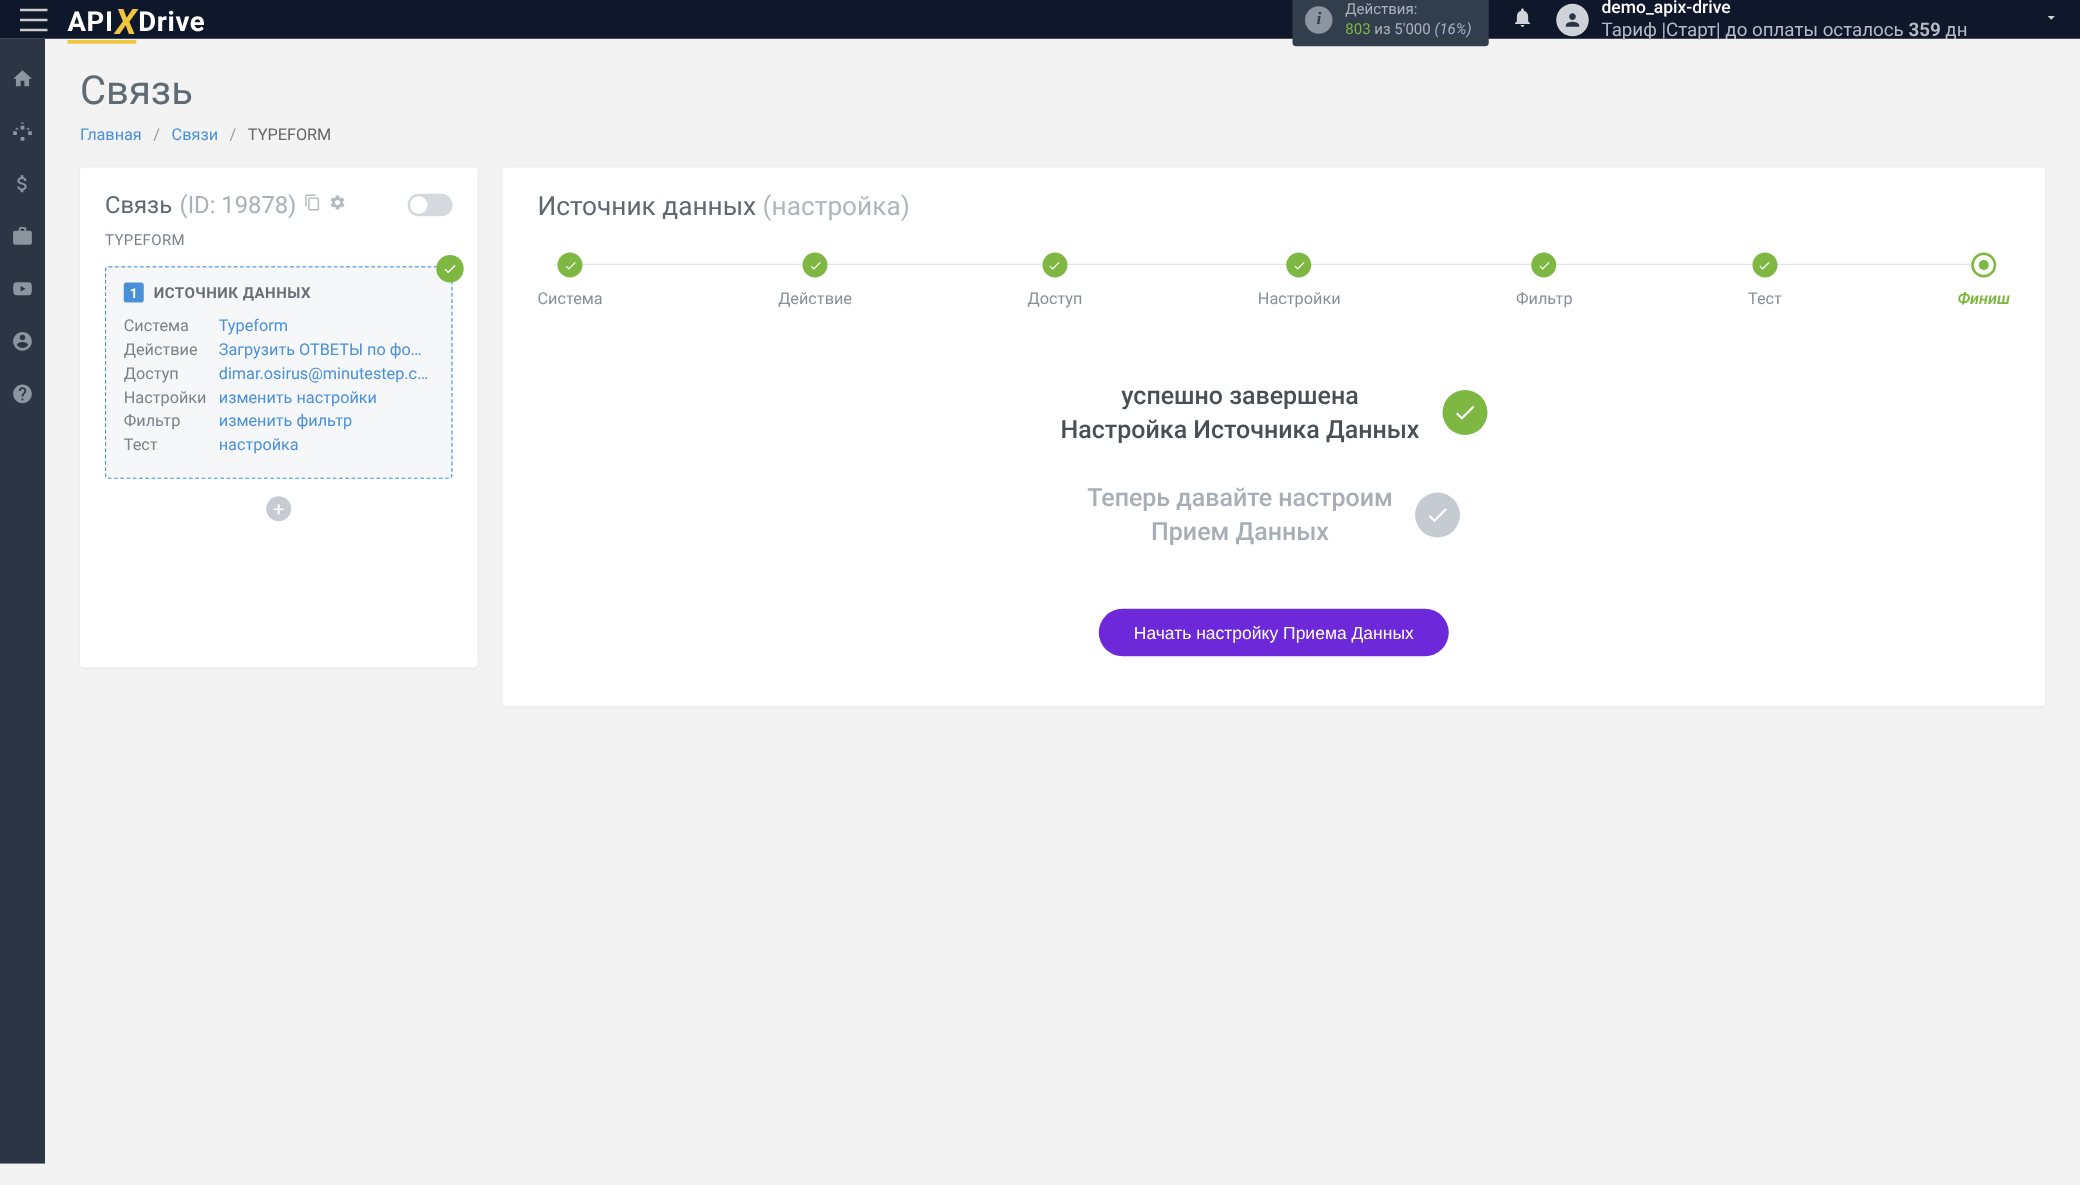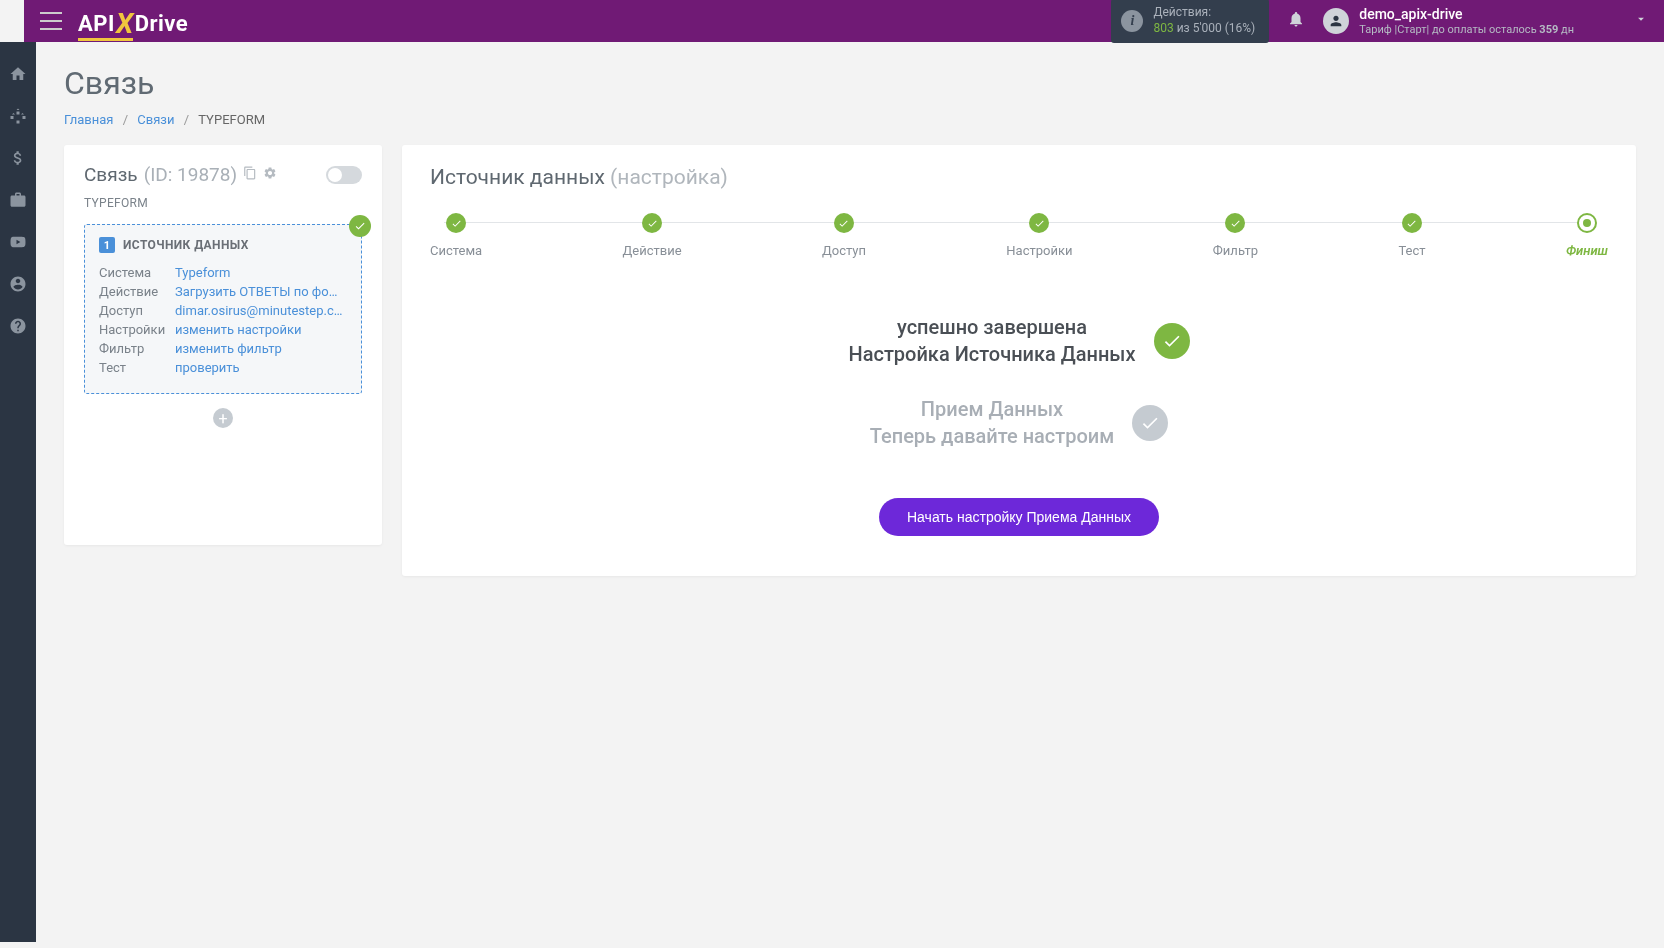--- a/index.html
+++ b/index.html
@@ -1,41 +1,41 @@
 <!DOCTYPE html>
 <html><head>
 <meta charset="utf-8">
 <style>
 * { margin: 0; padding: 0; box-sizing: border-box; }
 body { font-family: -apple-system, BlinkMacSystemFont, "Segoe UI", Roboto, Arial, sans-serif; background: #f3f3f3; color: #333; }
-.topbar { background: #701a75; height: 42px; display: flex; align-items: center; padding: 0 16px; color: #fff; margin-left: 24px; }
+.topbar { background: #0f172a; height: 31px; display: flex; align-items: center; padding: 0 16px; color: #fff; }
 .hamburger { width: 22px; height: 18px; cursor: pointer; display: flex; flex-direction: column; justify-content: space-between; margin-right: 16px; }
 .hamburger span { height: 2px; background: #ccc; }
 .logo { display: flex; align-items: baseline; font-weight: 700; font-size: 22px; letter-spacing: 0.5px; }
 .logo .api { color: #fff; }
 .logo .x { color: #f0c63e; font-size: 28px; font-weight: 700; font-style: italic; margin: 0 1px; position: relative; top: 2px; }
 .logo .drive { color: #fff; font-weight: 700; }
 .logo-wrap { position: relative; }
 .logo-wrap::after { content: ''; position: absolute; left: 0; bottom: -3px; width: 55px; height: 3px; background: #f0c63e; }
 .topbar-spacer { flex: 1; }
 .actions-box { background: #333e4d; border-radius: 3px; padding: 6px 14px 6px 10px; display: flex; align-items: center; margin-right: 18px; }
 .actions-box .info-icon { width: 22px; height: 22px; border-radius: 50%; background: #8b949f; display: flex; align-items: center; justify-content: center; margin-right: 10px; color: #333e4d; font-weight: 700; font-style: italic; font-family: Georgia, serif; font-size: 14px; }
 .actions-text { font-size: 12px; line-height: 1.3; }
 .actions-text .label { color: #aab1bb; }
 .actions-text .count { color: #7eb742; font-weight: 400; }
 .actions-text .of { color: #aab1bb; }
-.actions-text .pct { color: #aab1bb; }
+.actions-text .pct { color: #aab1bb; font-style: italic; }
 .bell { margin-right: 18px; cursor: pointer; }
 .bell svg { fill: #cfd3d9; width: 18px; height: 18px; }
 .user-block { display: flex; align-items: center; cursor: pointer; }
 .user-avatar { width: 26px; height: 26px; border-radius: 50%; background: #cfd3d9; display: flex; align-items: center; justify-content: center; margin-right: 10px; }
 .user-avatar svg { fill: #2b3543; width: 16px; height: 16px; }
 .user-text { line-height: 1.2; }
 .user-name { font-size: 14px; color: #fff; font-weight: 500; }
-.user-tariff { font-size: 11px; color: #b5bbc4; text-align: right; }
+.user-tariff { font-size: 15px; color: #b5bbc4; text-align: right; }
 .chevron-down { margin-left: 60px; }
 .chevron-down svg { fill: #cfd3d9; width: 14px; height: 14px; }
 .layout { display: flex; min-height: calc(100vh - 48px); }
 .sidebar { width: 36px; background: #2b3543; display: flex; flex-direction: column; align-items: center; padding-top: 22px; gap: 22px; }
 .sidebar-item { width: 20px; height: 20px; cursor: pointer; display: flex; align-items: center; justify-content: center; }
 .sidebar-item svg { fill: #8b949f; width: 18px; height: 18px; }
 .content { flex: 1; padding: 22px 28px; }
 .page-title { font-size: 32px; font-weight: 400; color: #606a73; margin-bottom: 10px; }
 .breadcrumb { font-size: 13px; margin-bottom: 18px; }
 .breadcrumb a { color: #4a90d9; text-decoration: none; }
@@ -235,21 +235,21 @@
               <div class="source-row">
                 <div class="label">Настройки</div>
                 <div class="value">изменить настройки</div>
               </div>
               <div class="source-row">
                 <div class="label">Фильтр</div>
                 <div class="value">изменить фильтр</div>
               </div>
               <div class="source-row">
                 <div class="label">Тест</div>
-                <div class="value">проверить</div>
+                <div class="value">настройка</div>
               </div>
             </div>
         </div>
         <div class="add-btn">+</div>
       </div>
 
       <div class="right-panel">
         <div class="right-title">
           <span>Источник данных</span>
           <span class="muted">(настройка)</span>
@@ -317,22 +317,22 @@
               <div>Настройка Источника Данных</div>
             </div>
             <div class="status-circle done">
                 <svg viewBox="0 0 24 24">
                   <path d="M9 16.17L4.83 12l-1.42 1.41L9 19 21 7l-1.41-1.41z"></path>
                 </svg>
               </div>
           </div>
           <div class="status-row">
             <div class="status-text pending">
+              <div>Теперь давайте настроим</div>
               <div>Прием Данных</div>
-              <div>Теперь давайте настроим</div>
             </div>
             <div class="status-circle pending">
                 <svg viewBox="0 0 24 24">
                   <path d="M9 16.17L4.83 12l-1.42 1.41L9 19 21 7l-1.41-1.41z"></path>
                 </svg>
               </div>
           </div>
         </div>
 
         <button class="primary-btn">Начать настройку Приема Данных</button>

